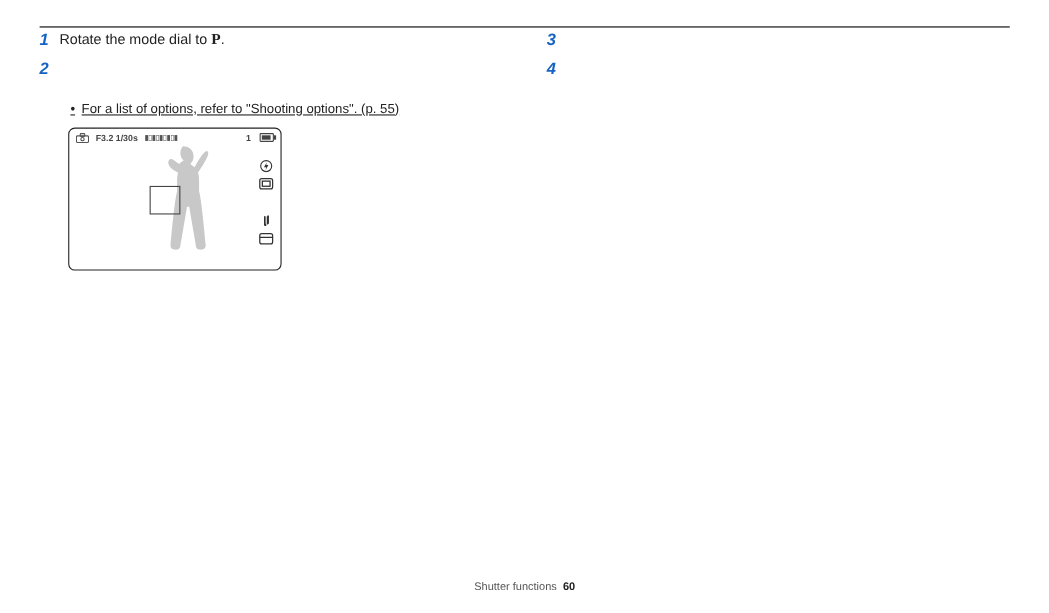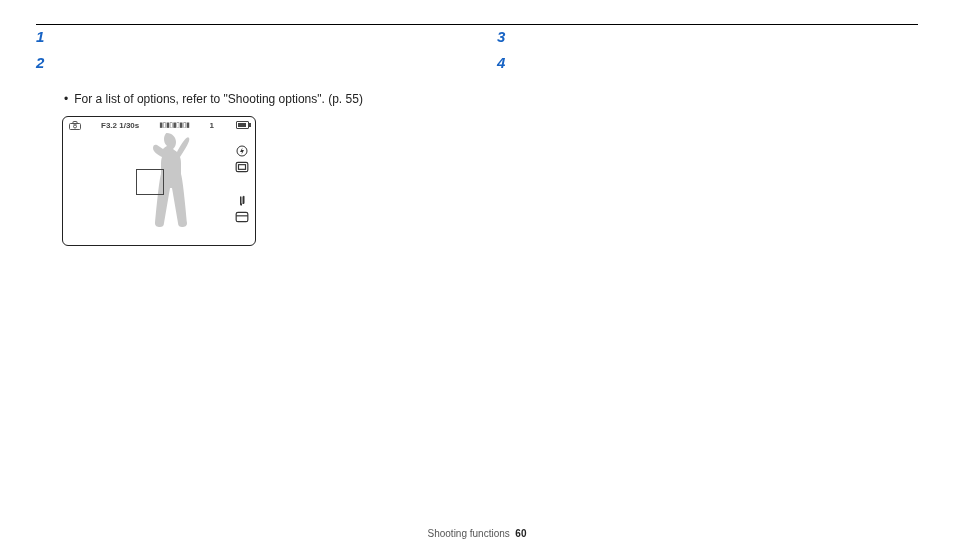--- a/index.html
+++ b/index.html
@@ -62,20 +62,21 @@
   }
   .mode-p {
     font-family: Georgia, 'Times New Roman', serif;
     font-weight: 700;
     font-size: 14px;
   }
   .subbullet {
     font-size: 12px;
     margin: 18px 0 10px 28px;
     color: #222;
+    text-decoration: underline;
   }
   .subbullet::before {
     content: "•";
     margin-right: 6px;
   }
   .shutter {
     font-weight: 700;
   }
 
   
@@ -89,21 +90,21 @@
     box-sizing: border-box;
     background: #fff;
   }
   .lcd-top {
     position: absolute;
     top: 4px;
     left: 6px;
     right: 6px;
     display: flex;
     align-items: center;
-    gap: 20px;
+    gap: 6px;
   }
   .tiny {
     font-size: 8px;
     font-weight: 700;
     font-family: Arial, sans-serif;
     color: #444;
   }
   .camera-icon {
     width: 12px;
     height: 9px;
@@ -196,20 +197,23 @@
 
 <div class="page">
   <hr class="rule">
 
   <div class="columns">
 
     <div class="col">
 
       <div class="step">
         <div class="stepnum">1</div>
+        <div class="steptext">
+          <span>Rotate the mode dial to </span><span class="mode-p">P</span><span>.</span>
+        </div>
       </div>
 
       <div class="step">
         <div class="stepnum">2</div>
       </div>
       <div class="subbullet">For a list of options, refer to "Shooting options". (p. 55)</div>
 
       <div class="lcd">
         <div class="lcd-top">
           <svg class="camera-icon" viewBox="0 0 24 18">
@@ -261,14 +265,14 @@
 
       <div class="step">
         <div class="stepnum">4</div>
       </div>
 
     </div>
   </div>
 </div>
 
 <div class="footer">
-  <span>Shooting functions</span>&nbsp;&nbsp;<span class="pg">60</span>
+  <span>Shutter functions</span>&nbsp;&nbsp;<span class="pg">60</span>
 </div>
 
 </body></html>

